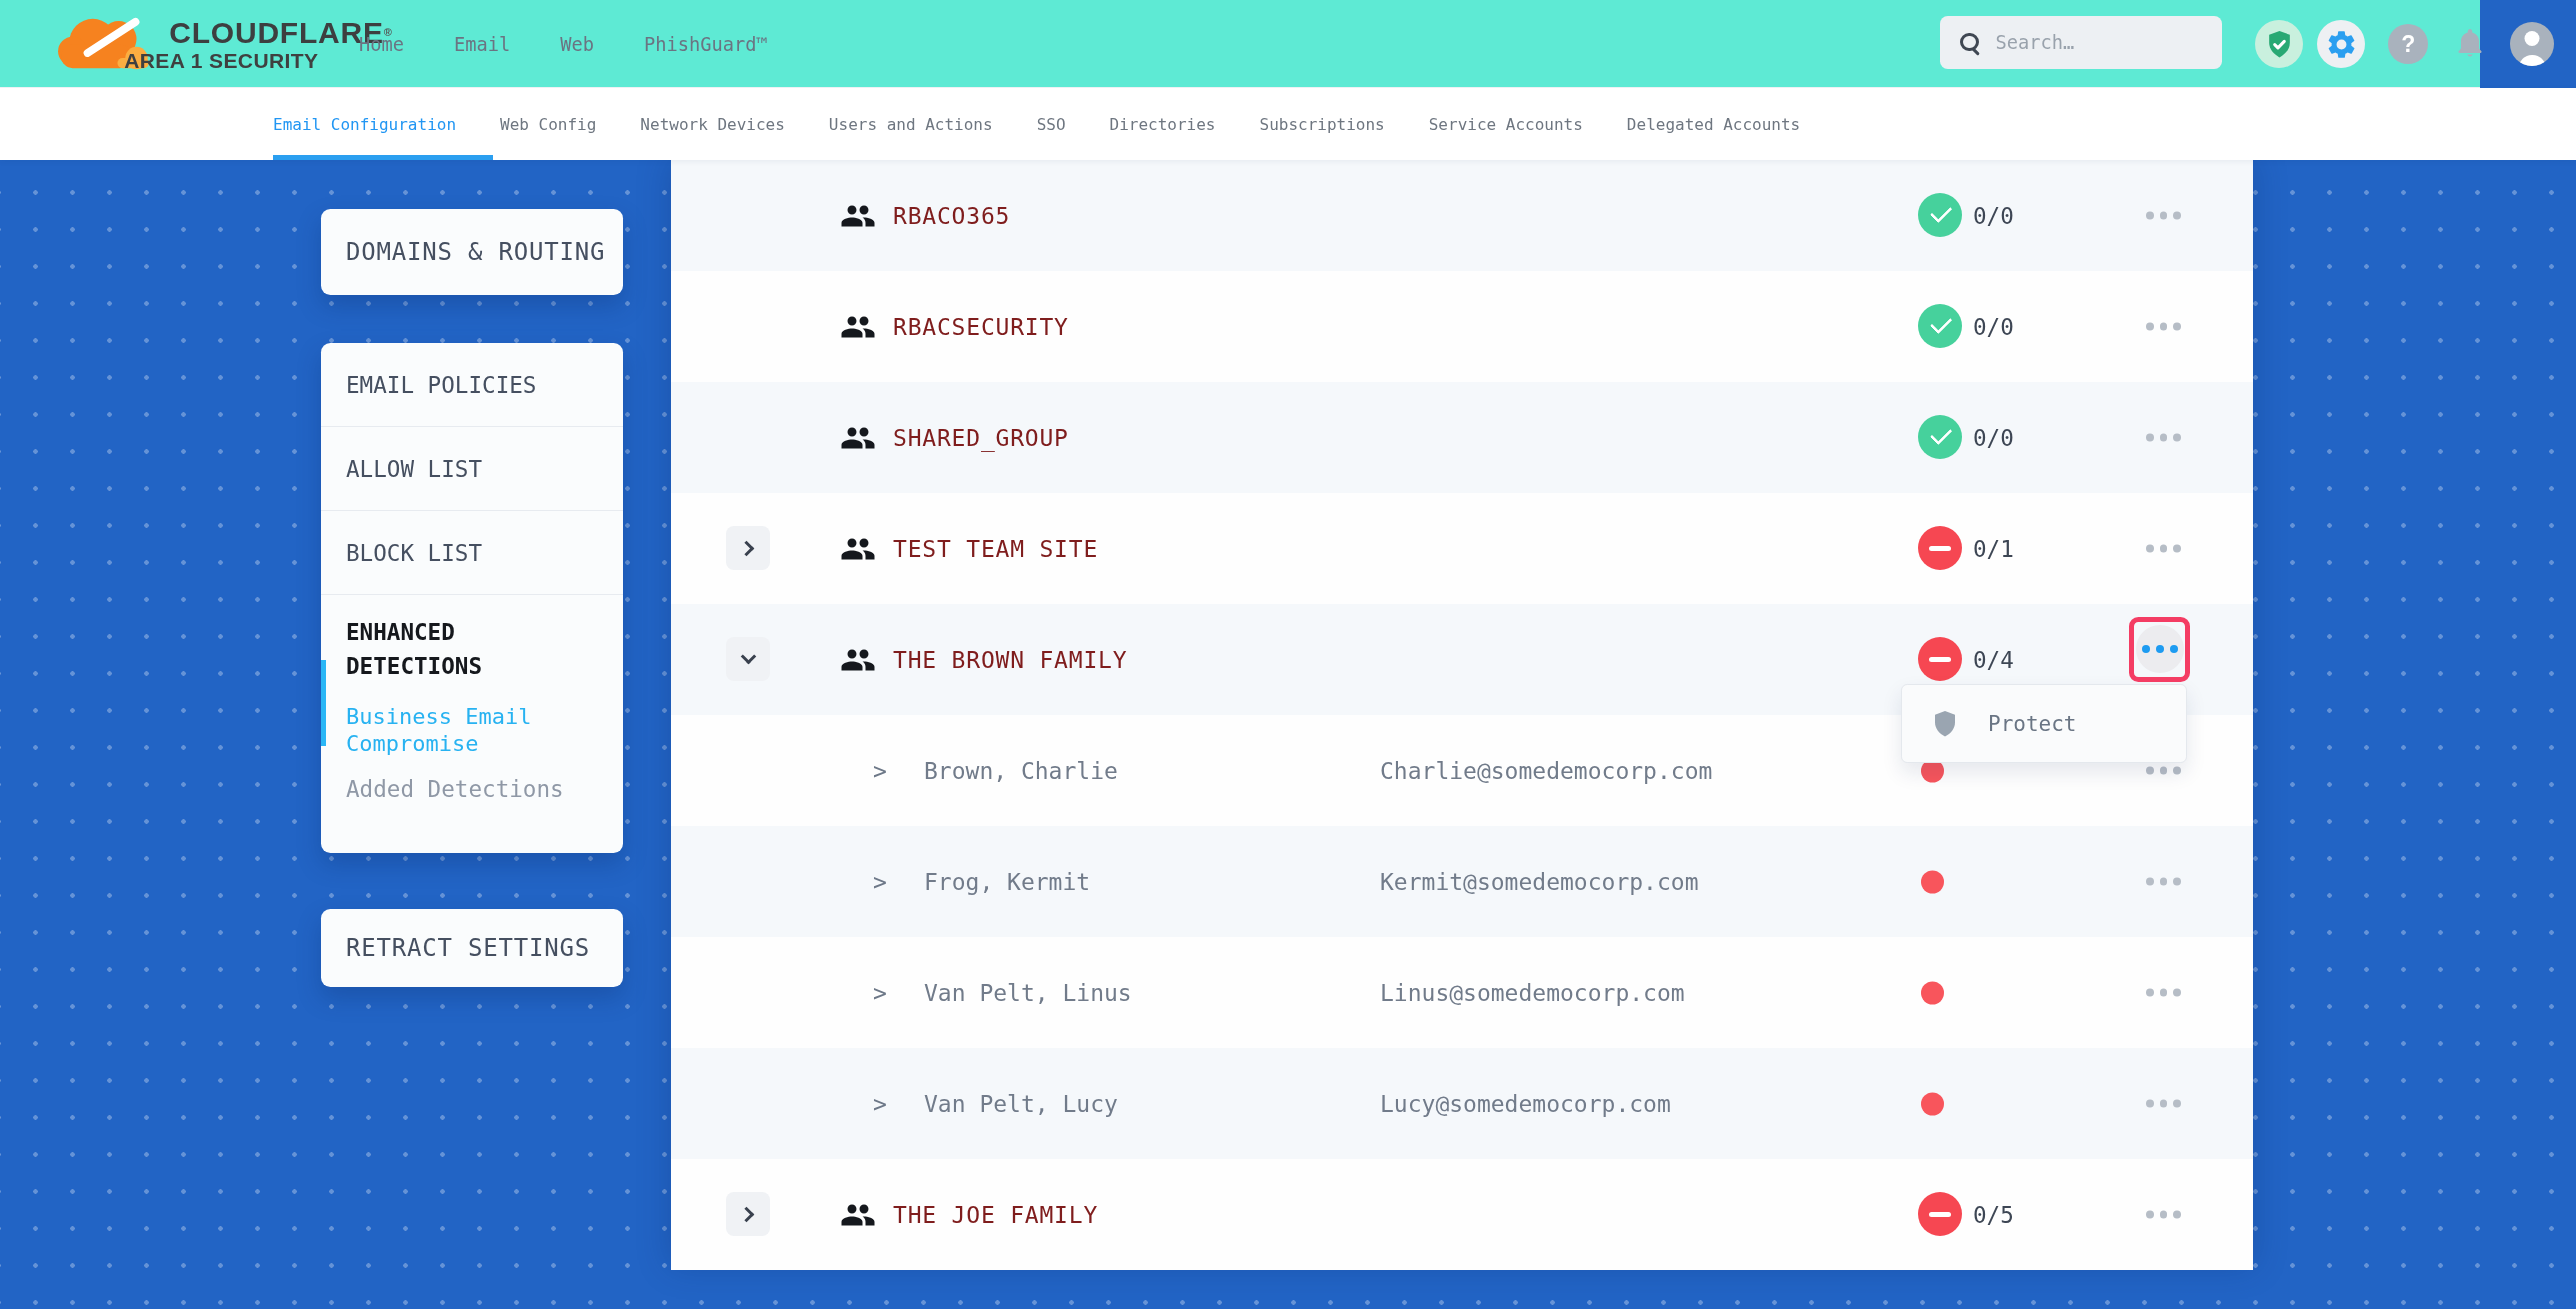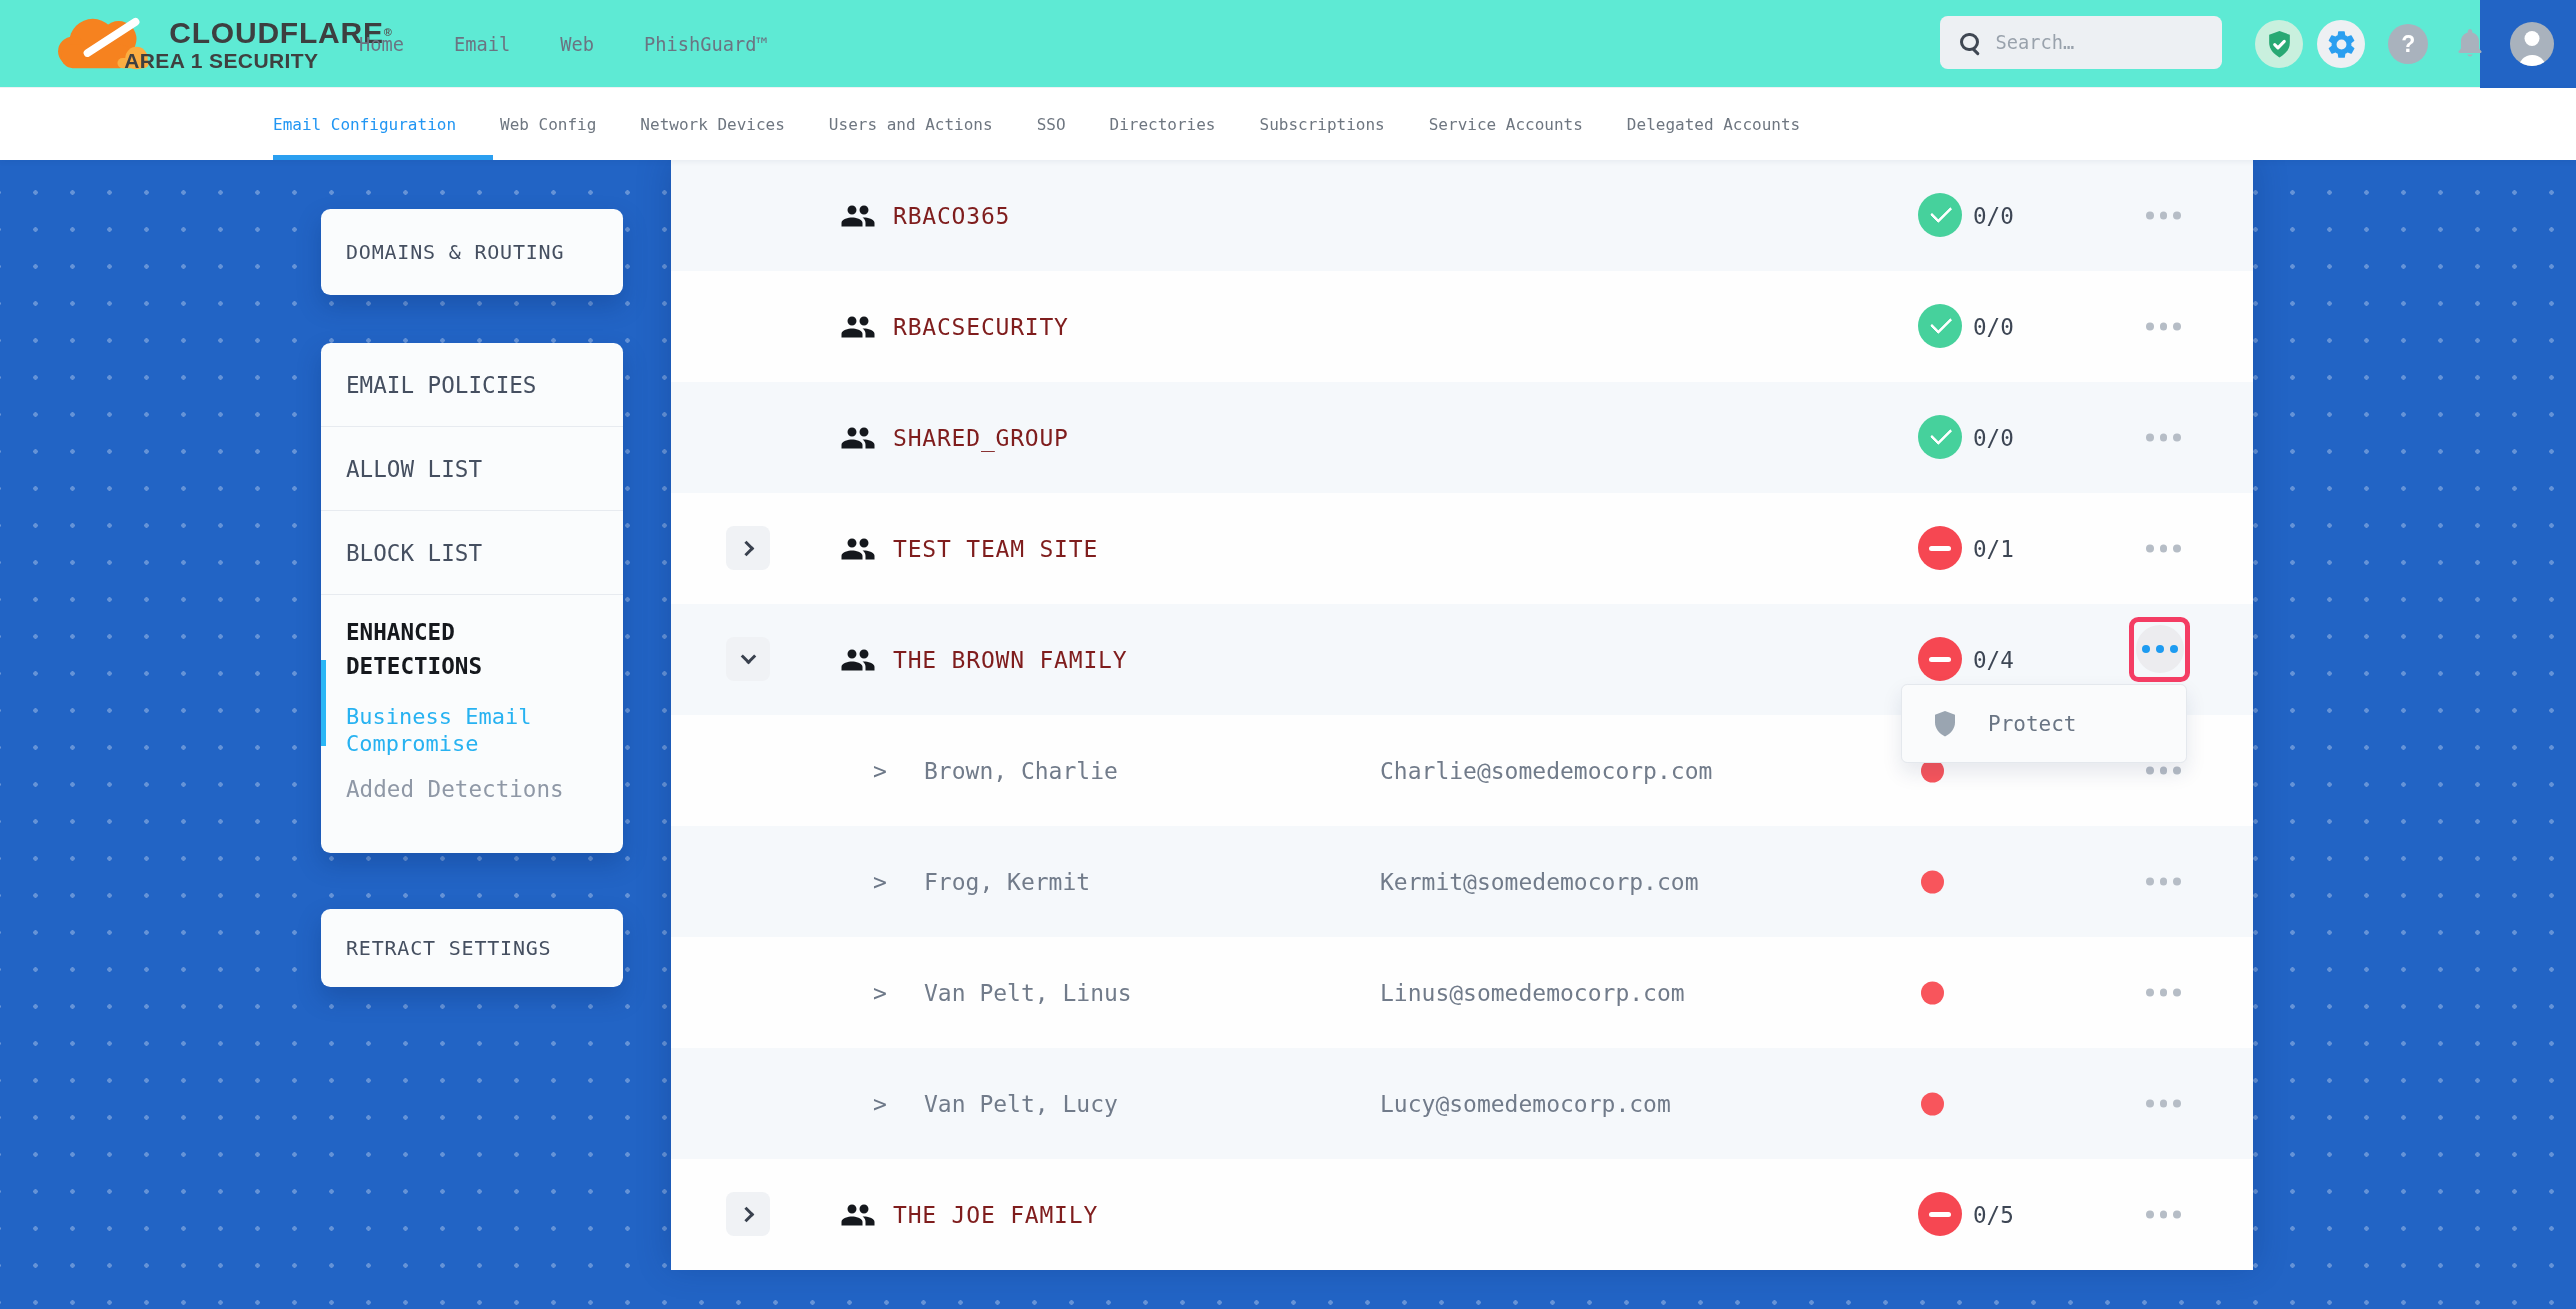--- a/index.html
+++ b/index.html
@@ -53,21 +53,21 @@
   
   .content { position:absolute; left:0; top:160px; width:2576px; height:1149px;
              background-color:#2264c5;
              background-image:radial-gradient(rgba(255,255,255,0.30) 2px, transparent 2.5px);
              background-size:37px 37px; background-position:17px 14px; }
 
   
   .card { position:absolute; left:321px; width:302px; background:#fafcfd; border-radius:9.3px;
           box-shadow:0 11px 23px rgba(9,40,100,0.25); }
   .card-domains { top:49px; height:86px; display:flex; align-items:center; }
-  .card-label { padding-left:25px; font-size:20px; color:#454f60; letter-spacing:0.8px; }
+  .card-label { padding-left:25px; font-size:24px; color:#454f60; letter-spacing:0.8px; }
   .card-policies { top:183px; height:510px; }
   .pol-item { height:84px; display:flex; align-items:center; padding-left:25px;
               font-size:22.6px; color:#454f60; border-bottom:1.6px solid #e7ebf0; cursor:pointer; }
   .enhanced { position:relative; padding:20px 25px 0 25px; }
   .enh-title { font-size:22.6px; line-height:34px; color:#15181d; font-weight:bold; }
   .enh-active { margin-top:20px; font-size:22px; line-height:27px; color:#27b2f1; cursor:pointer; }
   .enh-bar { position:absolute; left:0; top:65px; width:5.4px; height:86px; background:#29b6f6; }
   .enh-item { margin-top:18.7px; font-size:22.6px; color:#8f98a6; cursor:pointer; }
   .card-retract { top:749px; height:78px; display:flex; align-items:center; }
 

